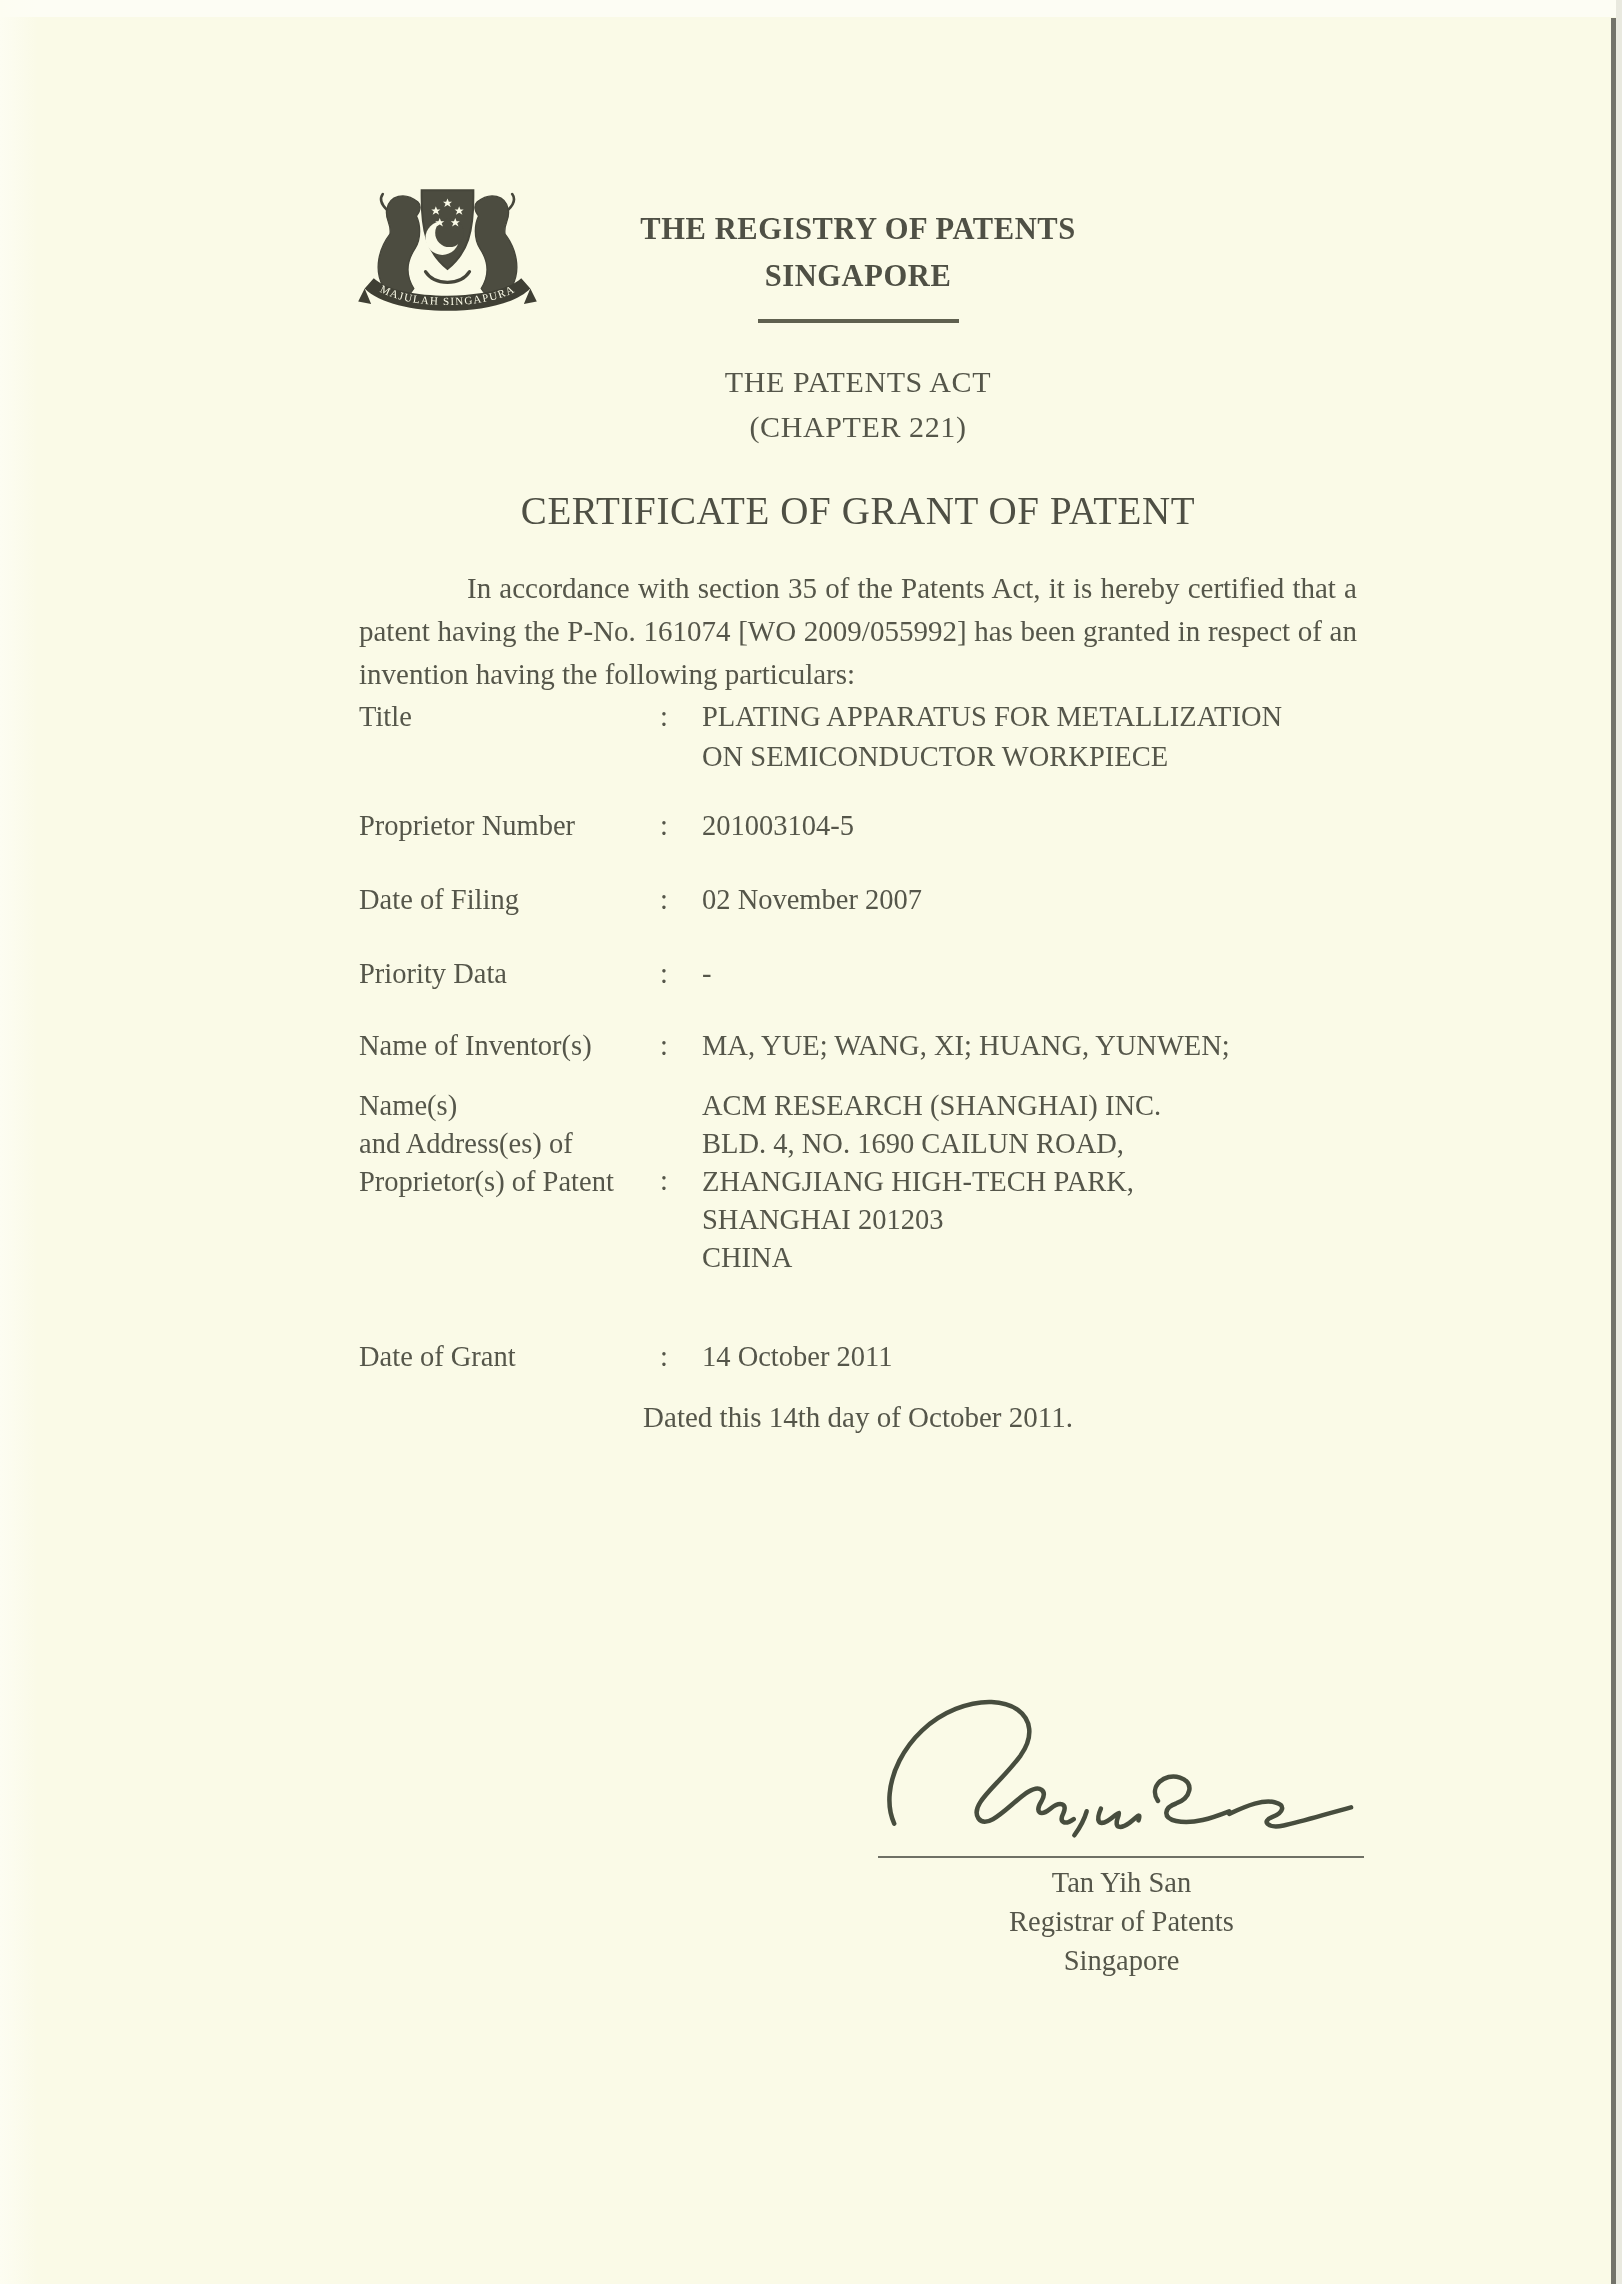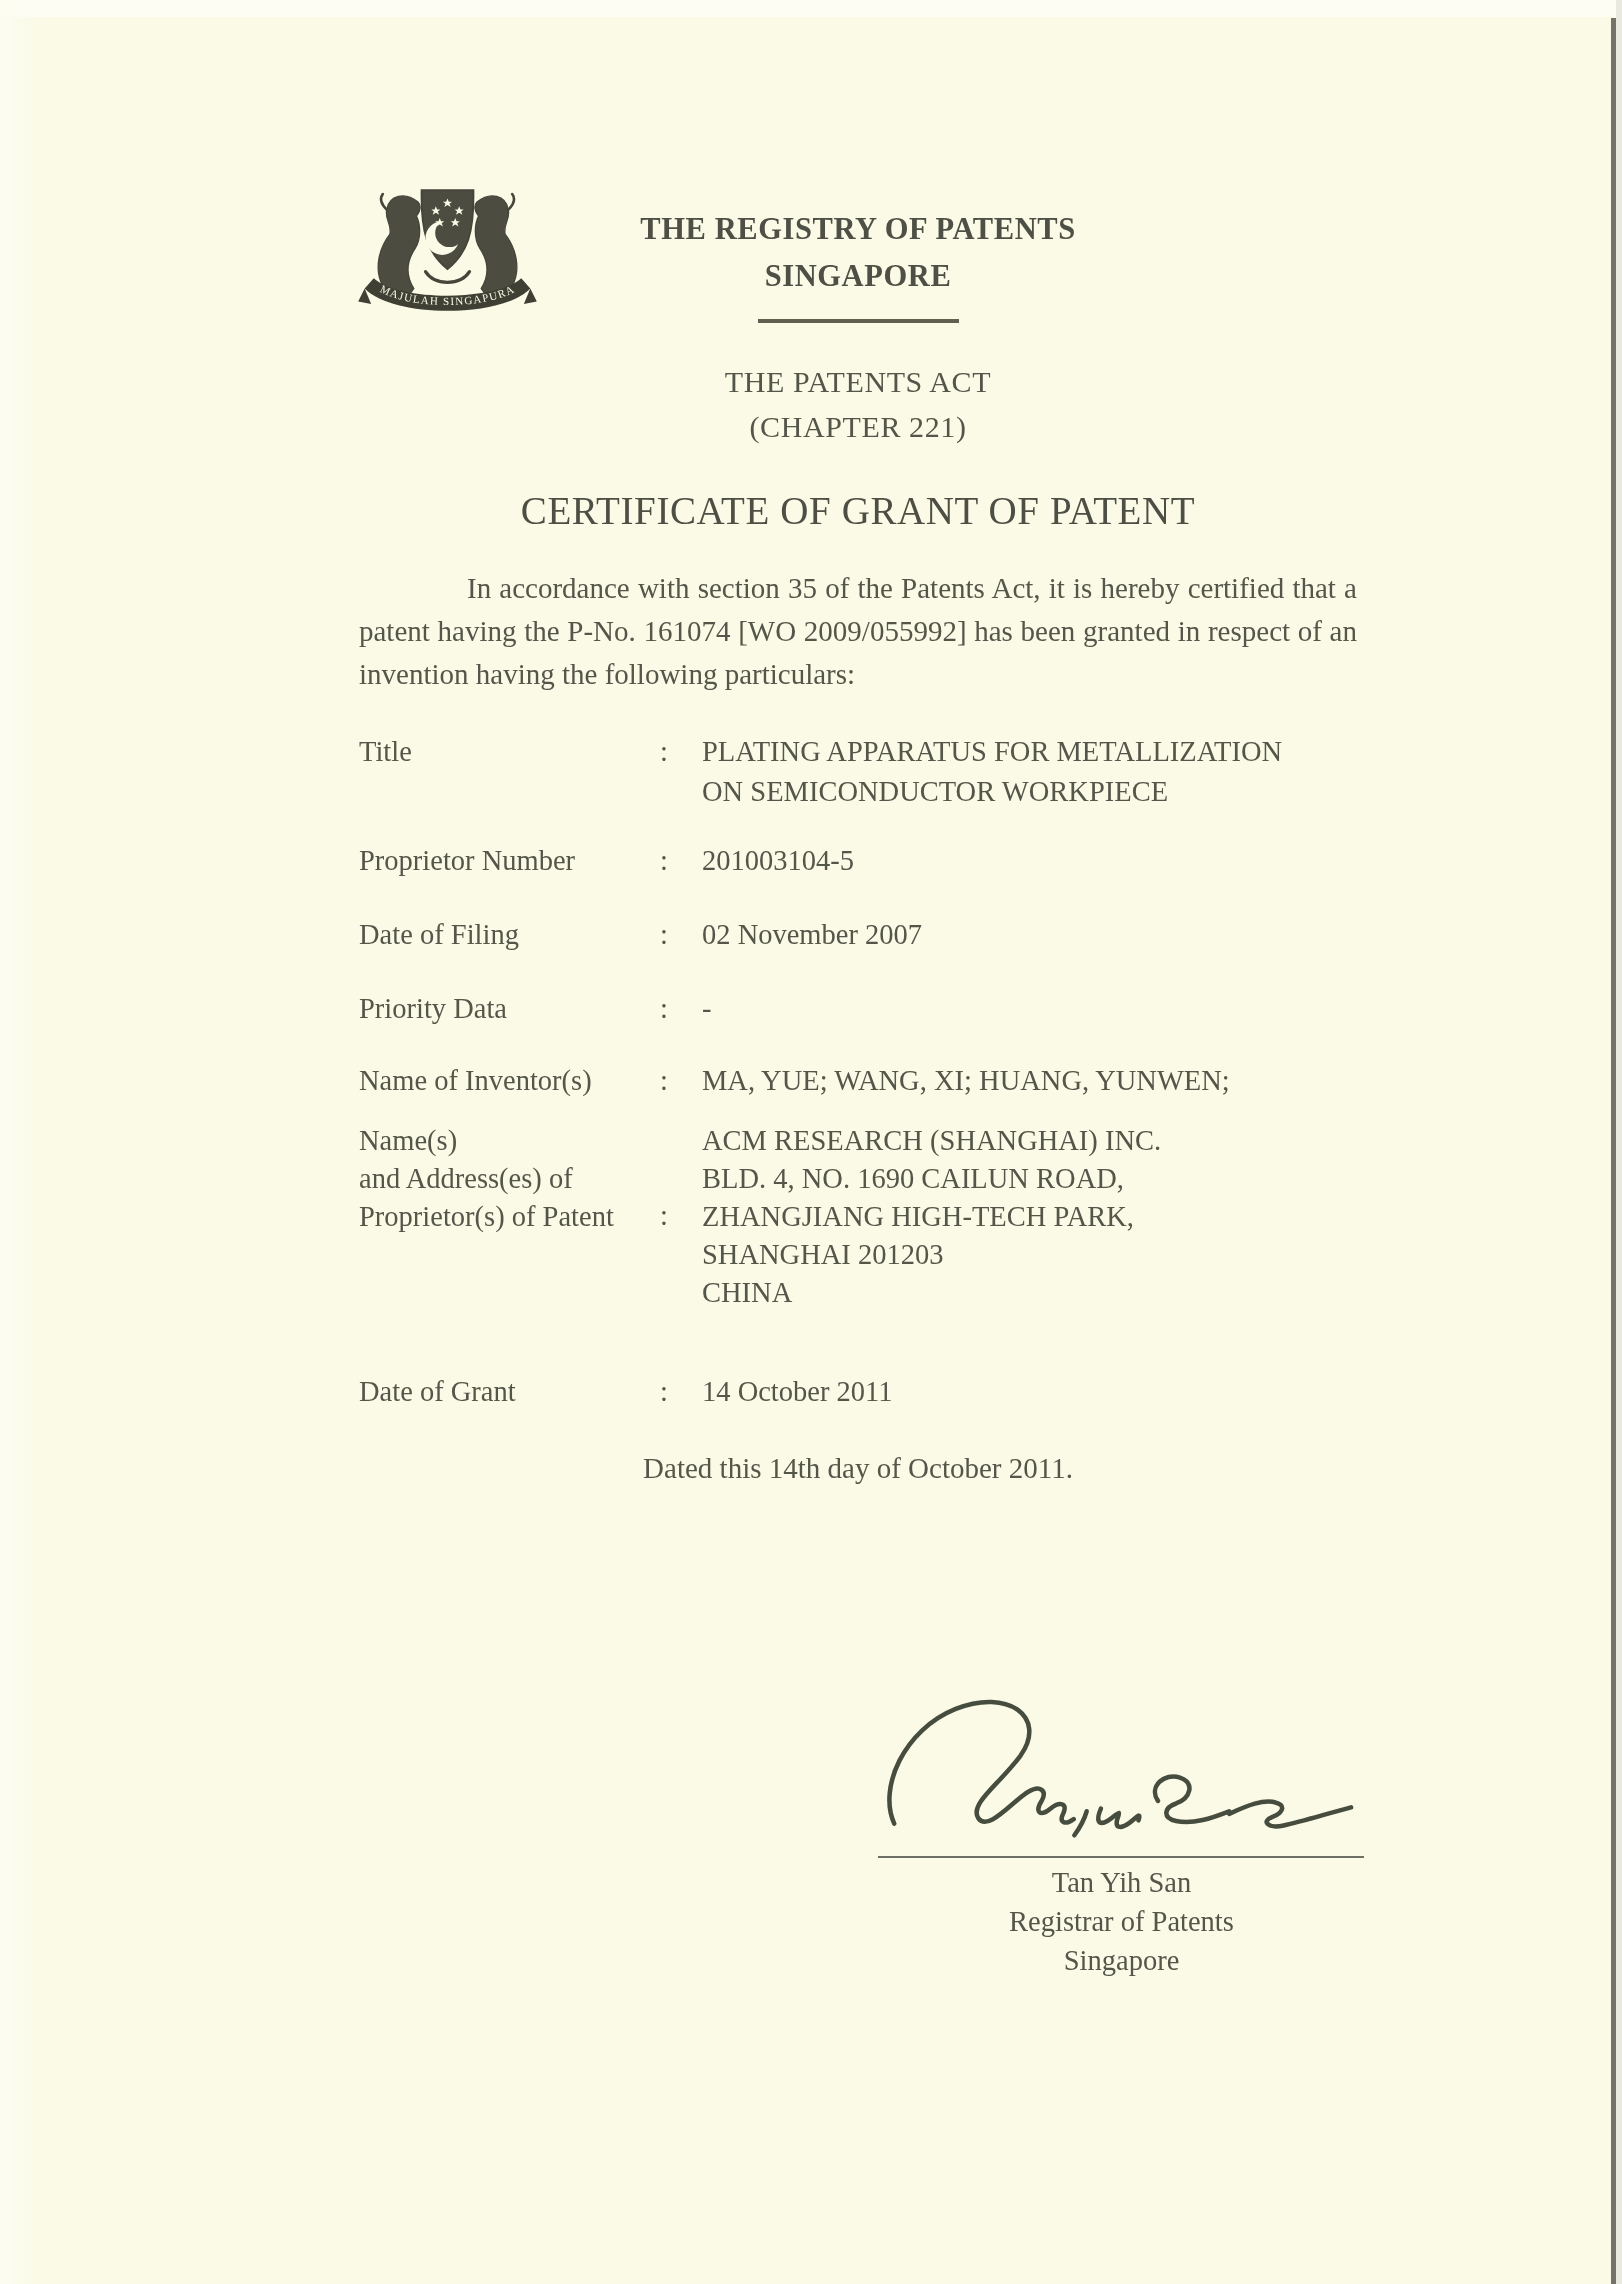--- a/index.html
+++ b/index.html
@@ -20,32 +20,32 @@
   .content{position:absolute;left:359px;top:0;width:998px;}
 
   .crest{position:absolute;left:353px;top:163px;width:189px;height:165px;}
 
   .registry{padding-top:206px;text-align:center;font-size:30.5px;font-weight:bold;line-height:47px;color:#4f5045;letter-spacing:0.6px;}
   .divider{width:201px;height:3.2px;background:#5f604f;margin:19.4px auto 0 auto;}
   .act{margin-top:36px;text-align:center;font-size:30px;line-height:45px;letter-spacing:0.6px;}
   .doc-title{margin-top:41px;text-align:center;font-size:39px;line-height:41px;font-weight:normal;color:#4e4f44;letter-spacing:0.6px;}
   .intro{margin-top:36px;font-size:29px;line-height:43px;text-align:justify;text-indent:108px;}
 
-  .fields{margin-top:36px;font-size:28.5px;}
+  .fields{margin-top:1px;font-size:28.5px;}
   .row{display:flex;line-height:40px;}
   .row.tight{line-height:38px;}
   .cell.label{width:301px;flex:0 0 301px;}
   .cell.sep{width:42px;flex:0 0 42px;}
   .cell.value{flex:1 1 auto;}
   .vline{white-space:nowrap;}
   .sep-offset{padding-top:75px;}
   .mt45{margin-top:29px;} .mt52{margin-top:34px;} .mt50{margin-top:32px;}
   .mt32{margin-top:21px;} .mt92{margin-top:60px;}
 
-  .dated{margin-top:36px;text-align:center;font-size:29px;line-height:40px;}
+  .dated{margin-top:20px;text-align:center;font-size:29px;line-height:40px;}
 
   .signature{position:absolute;left:878px;top:1684px;width:487px;text-align:center;}
   .sig-svg{display:block;width:486px;height:169px;}
   .sig-line{width:486px;height:2.6px;background:#6f7065;margin-top:2.6px;}
   .sig-text{font-size:28.5px;line-height:39px;margin-top:5.2px;}
 
   .crest svg{width:100%;height:100%;}
 </style>
 </head>
 <body>

